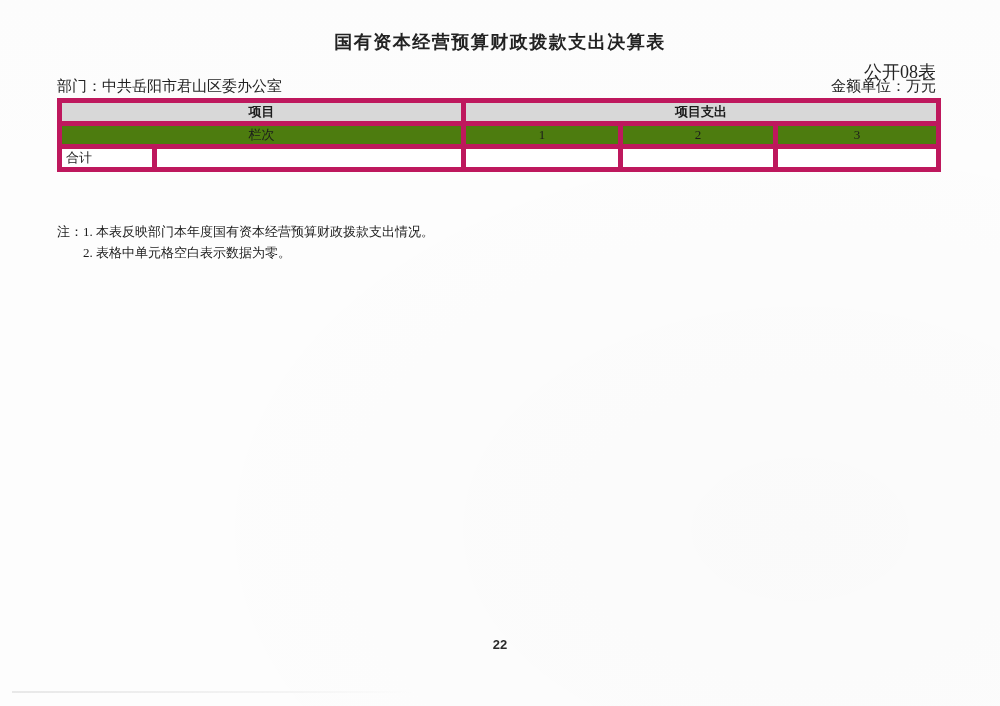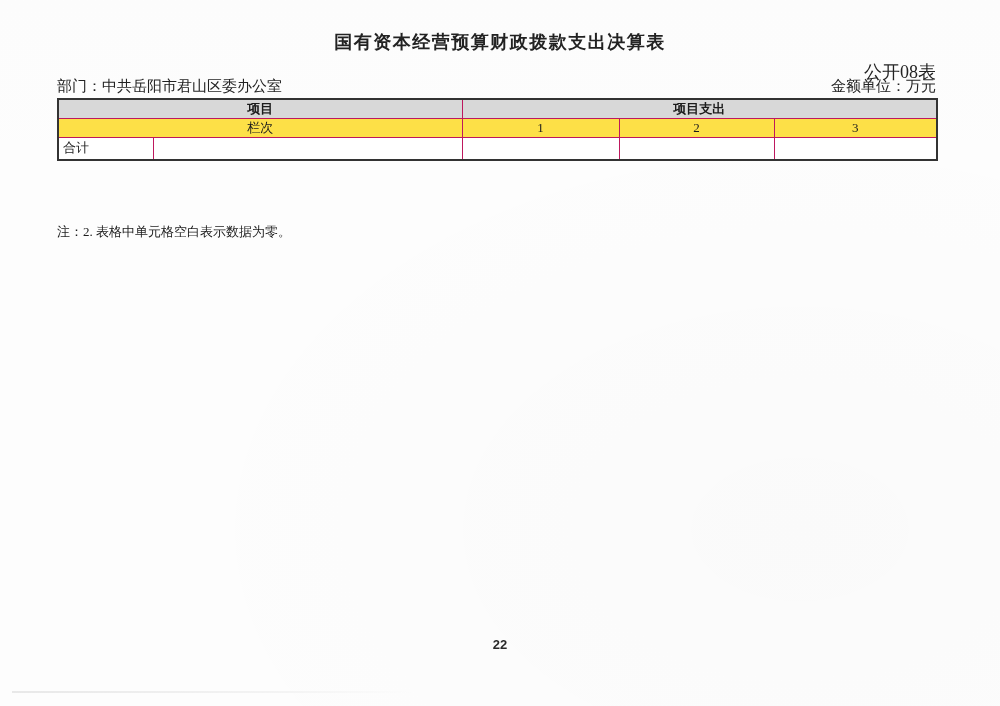--- a/index.html
+++ b/index.html
@@ -47,21 +47,21 @@
     color: #222;
   }
   table.fiscal-table {
     position: absolute; top: 98px; left: 57px;
     width: 879px;
     border-collapse: collapse;
     table-layout: fixed;
     border: 2px solid #333;
   }
   .fiscal-table td {
-    border: 1px solid #be185d;
+    border: 5px solid #be185d;
     text-align: center;
     vertical-align: middle;
     font-size: 13px;
     padding: 0 6px;
     color: #1c1c1c;
     overflow: hidden;
   }
   tr.group-row td {
     height: 18px;
     background: #d8d8d8;
@@ -70,21 +70,21 @@
   }
   tr.colhead-row td {
     height: 54px;
     background: #d8d8d8;
     font-family: "Liberation Sans", sans-serif;
     font-weight: bold;
     line-height: 1.45;
   }
   tr.index-row td {
     height: 18px;
-    background: #fde047;
+    background: #4d7c0f;
     font-weight: normal;
   }
   tr.data-row td {
     height: 22px;
     background: #ffffff;
   }
   tr.data-row td.label-cell {
     text-align: left;
     padding-left: 4px;
   }
@@ -147,19 +147,20 @@
       <td></td>
       <td></td>
       <td></td>
     </tr>
   </tbody>
 </table>
 
 <div class="notes">
   <span class="notes-prefix">注：</span>
   <div class="note-lines">
+    <div class="note-item">1. 本表反映部门本年度国有资本经营预算财政拨款支出情况。</div>
     <div class="note-item">2. 表格中单元格空白表示数据为零。</div>
   </div>
 </div>
 
 <div class="page-number">22</div>
 
 <div class="scan-edge-bottom"></div>
 
 </body></html>

